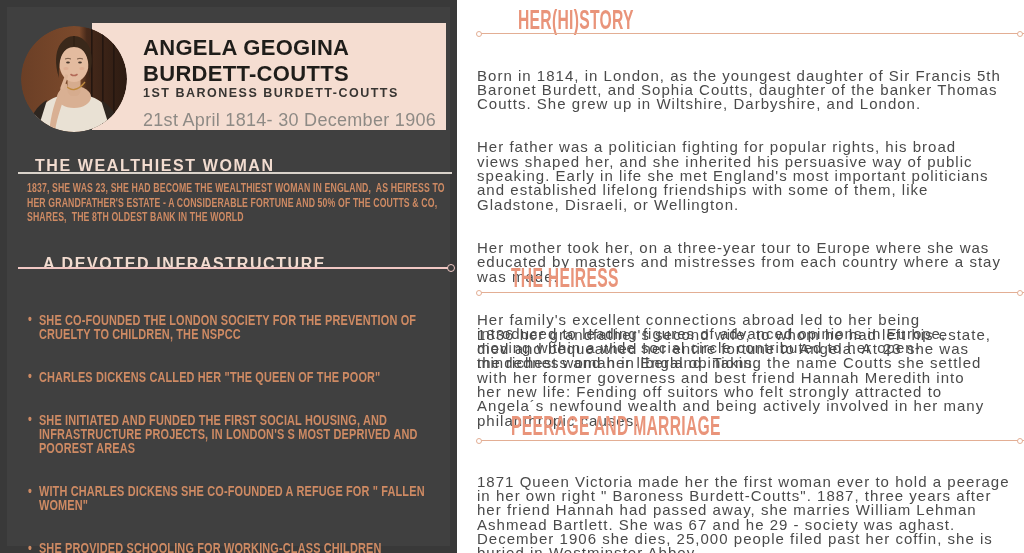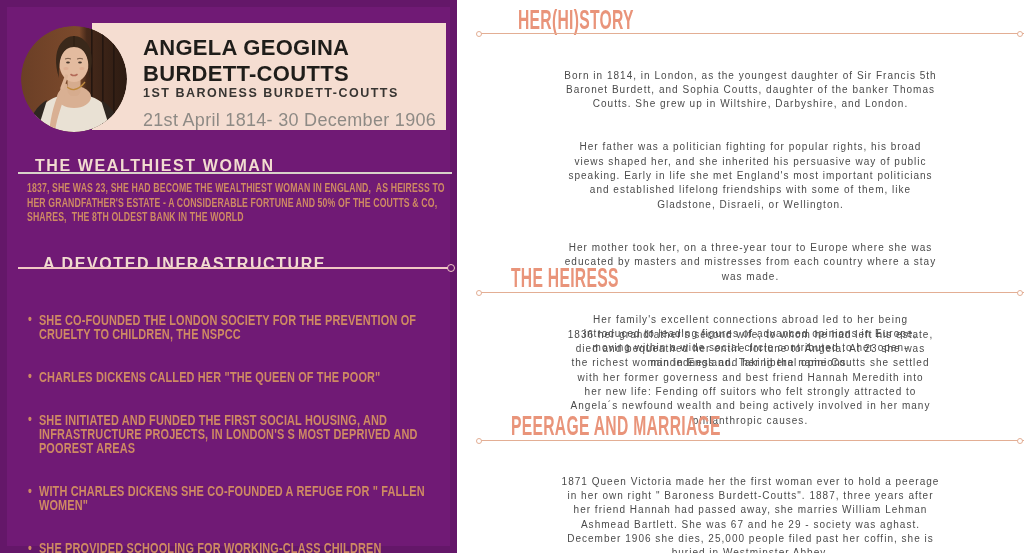--- a/index.html
+++ b/index.html
@@ -1,20 +1,20 @@
 <!DOCTYPE html>
 <html><head>
 <meta charset="utf-8">
 <style>
   html,body{margin:0;padding:0;background:#ffffff;}
   .canvas{position:relative;width:1024px;height:553px;background:#ffffff;
           font-family:"Liberation Sans",sans-serif;overflow:hidden;}
 
   
-  .left-panel{position:absolute;left:0;top:0;width:457px;height:553px;background:#701a75;
+  .left-panel{position:absolute;left:0;top:0;width:457px;height:553px;background:#404040;
               box-shadow:inset 0 0 0 7px rgba(0,0,0,0.10);}
 
   .id-card{position:absolute;left:92px;top:23px;width:354px;height:107px;background:#f5ddd1;
            box-sizing:border-box;}
   .id-title{position:absolute;left:51px;top:12px;width:300px;margin:0;
             font-size:22px;line-height:26px;font-weight:700;color:#1f1d1a;letter-spacing:0.3px;}
   .id-subtitle{position:absolute;left:51px;top:63px;font-size:12.5px;font-weight:700;
                letter-spacing:1.5px;color:#383532;}
   .id-dates{position:absolute;left:51px;top:87px;font-size:18px;color:#8e8a85;letter-spacing:0.3px;}
 
@@ -43,22 +43,22 @@
 
   
   .right-panel{position:absolute;left:457px;top:0;width:567px;height:553px;background:#ffffff;}
   .r-heading{position:absolute;margin:0;color:#e9947a;font-weight:700;font-size:28px;line-height:28px;
              letter-spacing:0.5px;white-space:nowrap;transform:scaleX(0.56);transform-origin:0 0;}
   .r-line{position:absolute;left:20px;width:547px;height:1px;background:#e3ae94;}
   .r-line::before{content:"";position:absolute;left:-1px;top:-2.5px;width:4px;height:4px;
                   border:1px solid #e3ae94;border-radius:50%;background:#fff;}
   .r-line::after{content:"";position:absolute;right:1px;top:-2.5px;width:4px;height:4px;
                  border:1px solid #e3ae94;border-radius:50%;background:#fff;}
-  .r-body{position:absolute;left:20px;width:547px;color:#4a4a4a;font-size:10px;
-          line-height:14.35px;letter-spacing:1.02px;white-space:pre-wrap;text-align:center;}
+  .r-body{position:absolute;left:20px;width:547px;color:#4a4a4a;font-size:15px;
+          line-height:14.35px;letter-spacing:1.02px;white-space:pre-wrap;}
   .r-body p{margin:0;}
 
   #s1-heading{left:61px;top:6px;}   #s1-line{top:33px;}  #s1-body{top:40px;}
   #s2-heading{left:54px;top:264px;} #s2-line{top:292px;} #s2-body{top:299px;}
   #s3-heading{left:54px;top:412px;} #s3-line{top:440px;} #s3-body{top:446px;}
 </style>
 </head>
 <body>
 
 <div class="canvas">

